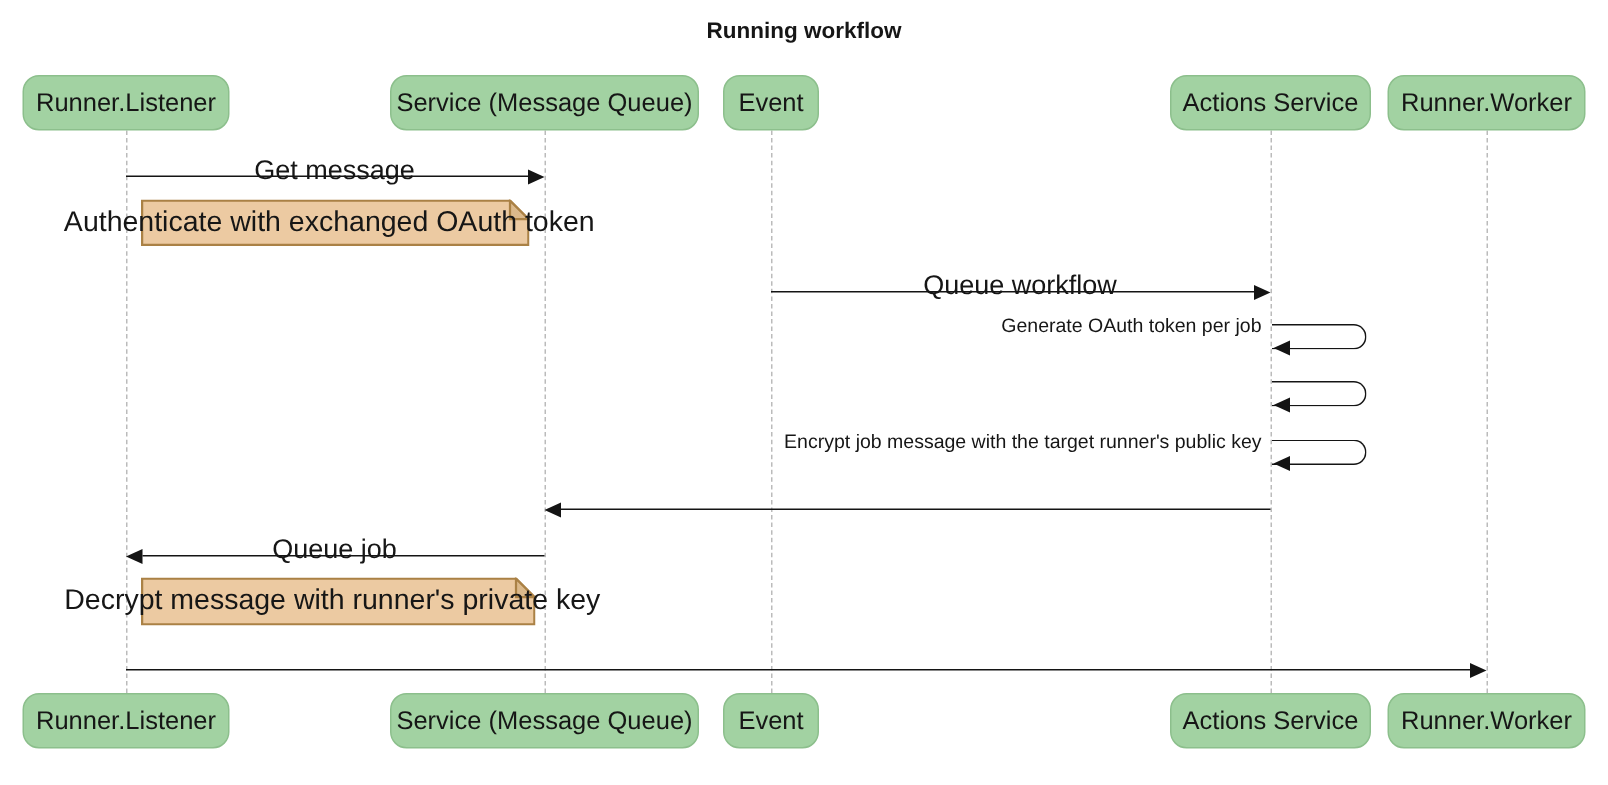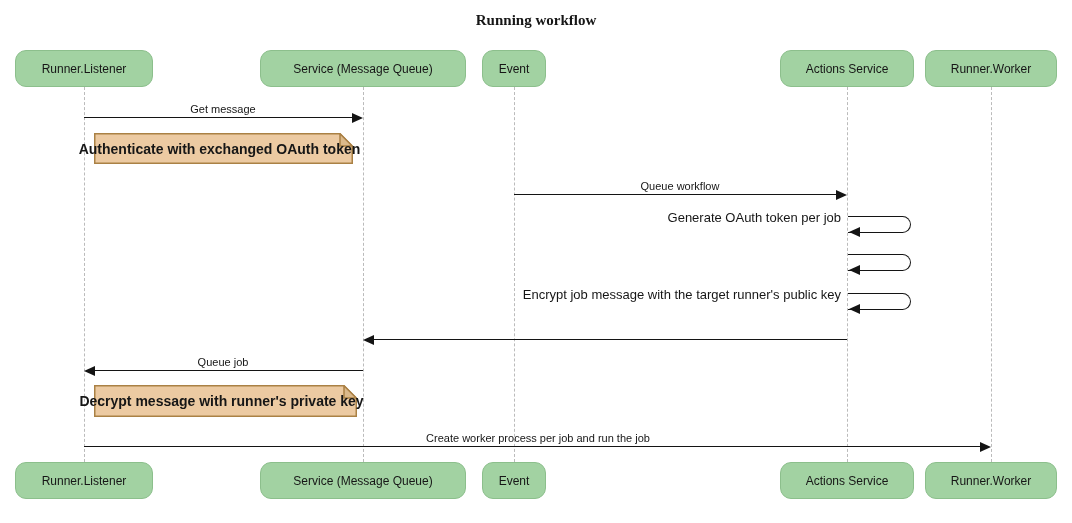--- a/index.html
+++ b/index.html
@@ -14,34 +14,34 @@
     --background:#ffffff;
   }
   *{box-sizing:border-box;margin:0;padding:0;}
   body{background:var(--background);}
   .canvas{
     position:relative;width:1072px;height:523px;background:var(--background);
     font-family:"Liberation Sans",sans-serif;color:var(--text);overflow:hidden;
   }
   .title{
     position:absolute;top:12px;left:0;width:1072px;text-align:center;
-    font-size:15px;font-weight:bold;font-family:Liberation Serif, serif;
+    font-size:15px;font-weight:bold;
   }
   .actor{
     position:absolute;height:37px;background:var(--actor-fill);
     border:1px solid var(--actor-border);border-radius:11px;
     display:flex;align-items:center;justify-content:center;
-    font-size:12px;white-space:nowrap;
+    font-size:17px;white-space:nowrap;
   }
   .lifeline{
     position:absolute;top:87px;height:375px;width:0;
     border-left:1px dashed var(--lifeline);
   }
   .msg-label{
-    position:absolute;transform:translateX(-50%);font-size:11px;white-space:nowrap;text-align:right;
+    position:absolute;transform:translateX(-50%);font-size:18px;white-space:nowrap;text-align:right;
   }
   .self-label{
     position:absolute;font-size:13px;white-space:nowrap;
     transform:translateY(-50%);
   }
   .msg-line{
     position:absolute;height:0;border-top:1.5px solid var(--arrow);
   }
   .arr-r{
     position:absolute;width:0;height:0;
@@ -55,21 +55,21 @@
   }
   .self-loop{
     position:absolute;width:63px;height:17px;
     border:1.5px solid var(--arrow);border-left:none;
     border-radius:0 9px 9px 0;
   }
   .note{position:absolute;}
   .note svg{position:absolute;left:0;top:0;}
   .note-label{
     position:absolute;inset:0;display:flex;align-items:center;justify-content:center;
-    font-size:14px;white-space:nowrap;padding-right:8px;font-weight:bold;
+    font-size:19px;white-space:nowrap;padding-right:8px;
   }
 </style>
 </head>
 <body>
 
 <div class="canvas">
 
   <div class="title">Running workflow</div>
 
   <div class="lifeline" style="left:84px"></div>
@@ -129,21 +129,20 @@
   <div class="arr-l" style="left:84px;top:366px"></div>
 
   <div class="note" style="left:94px;top:385px;width:263px;height:32px">
     <svg width="263" height="32">
       <path d="M0.75,0.75 H250 L262.25,13 V31.25 H0.75 Z" fill="var(--note-fill)" stroke="var(--note-border)" stroke-width="1.5"></path>
       <path d="M250,0.75 V13 H262.25 Z" fill="var(--note-fold)" stroke="var(--note-border)" stroke-width="1.5"></path>
     </svg>
     <div class="note-label">Decrypt message with runner's private key</div>
   </div>
 
-  <div class="msg-label" style="left:538px;top:432px">Create worker process per job and run the job</div>
   <div class="msg-line" style="left:84px;top:446px;width:896px"></div>
   <div class="arr-r" style="left:980px;top:442px"></div>
 
   <div class="actor" style="left:15px;top:462px;width:138px">
       <span>Runner.Listener</span>
     </div>
   <div class="actor" style="left:260px;top:462px;width:206px">
       <span>Service (Message Queue)</span>
     </div>
   <div class="actor" style="left:482px;top:462px;width:64px">

